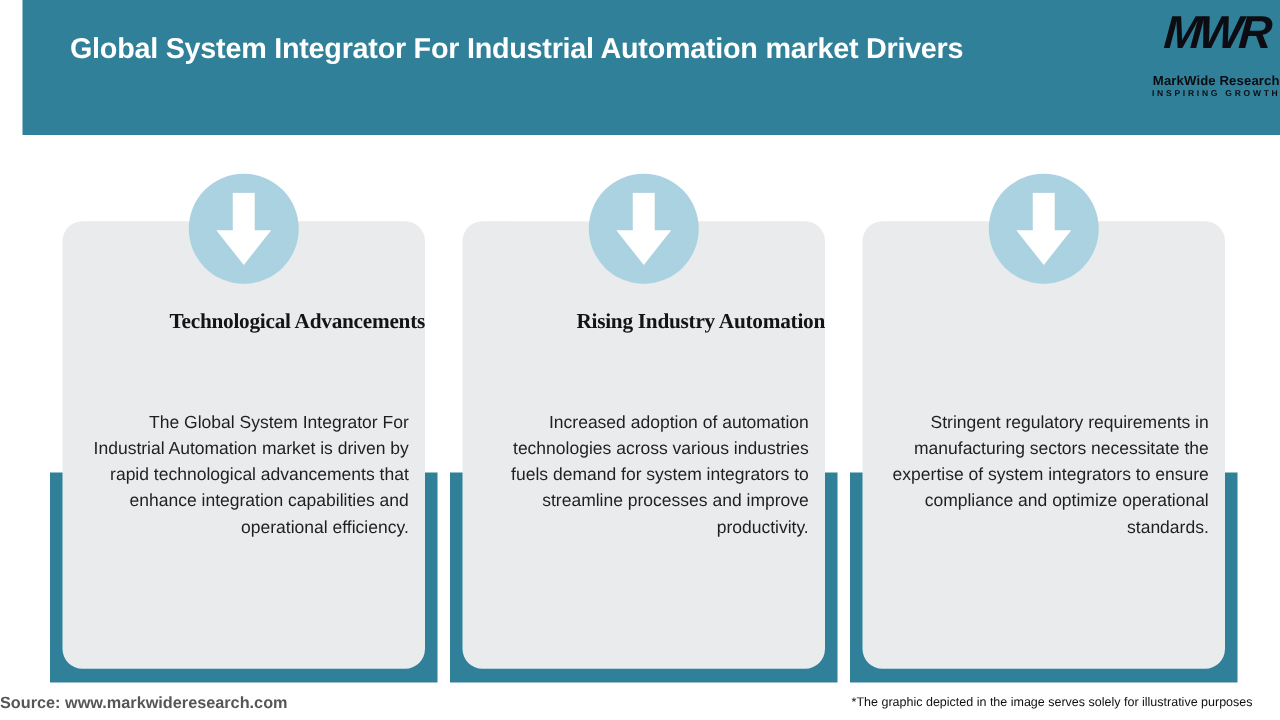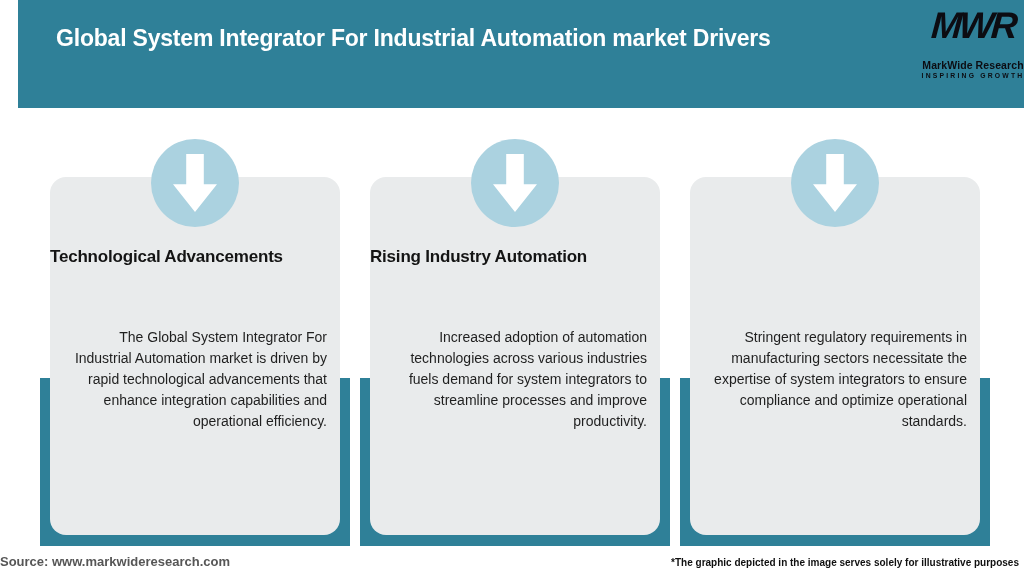--- a/index.html
+++ b/index.html
@@ -61,38 +61,39 @@
     display:flex;align-items:center;justify-content:center;
   }
   .b0{left:151px;} .b1{left:471px;} .b2{left:791px;}
   .down-arrow{
     width:44px;height:58px;background:#ffffff;
     clip-path:polygon(30% 0%, 70% 0%, 70% 52%, 100% 52%, 50% 100%, 0% 52%, 30% 52%);
   }
 
   .card-title{
     position:absolute;top:70px;left:0;width:100%;
-    text-align:left;
+    text-align:right;
     font-size:17px;font-weight:700;color:#141414;
     letter-spacing:-0.2px;
+    font-family:Liberation Serif, serif;
   }
   .card-body{
     position:absolute;top:150px;left:16px;right:13px;
     font-size:14px;line-height:1.5;color:#1f1f1f;
     text-align:right;
   }
 
   
   .source{
     position:absolute;left:0;top:554px;width:1024px;
     font-size:13px;font-weight:700;color:#565656;
   }
   .disclaimer{
-    position:absolute;right:5px;top:557px;
-    font-size:10px;font-weight:700;color:#101010;
+    position:absolute;right:22px;top:557px;
+    font-size:10px;font-weight:400;color:#101010;
   }
 </style>
 </head>
 <body>
 
 <div class="stage">
 
   <div class="header">
     <div class="page-title">Global System Integrator For Industrial Automation market Drivers</div>
     <div class="logo">

